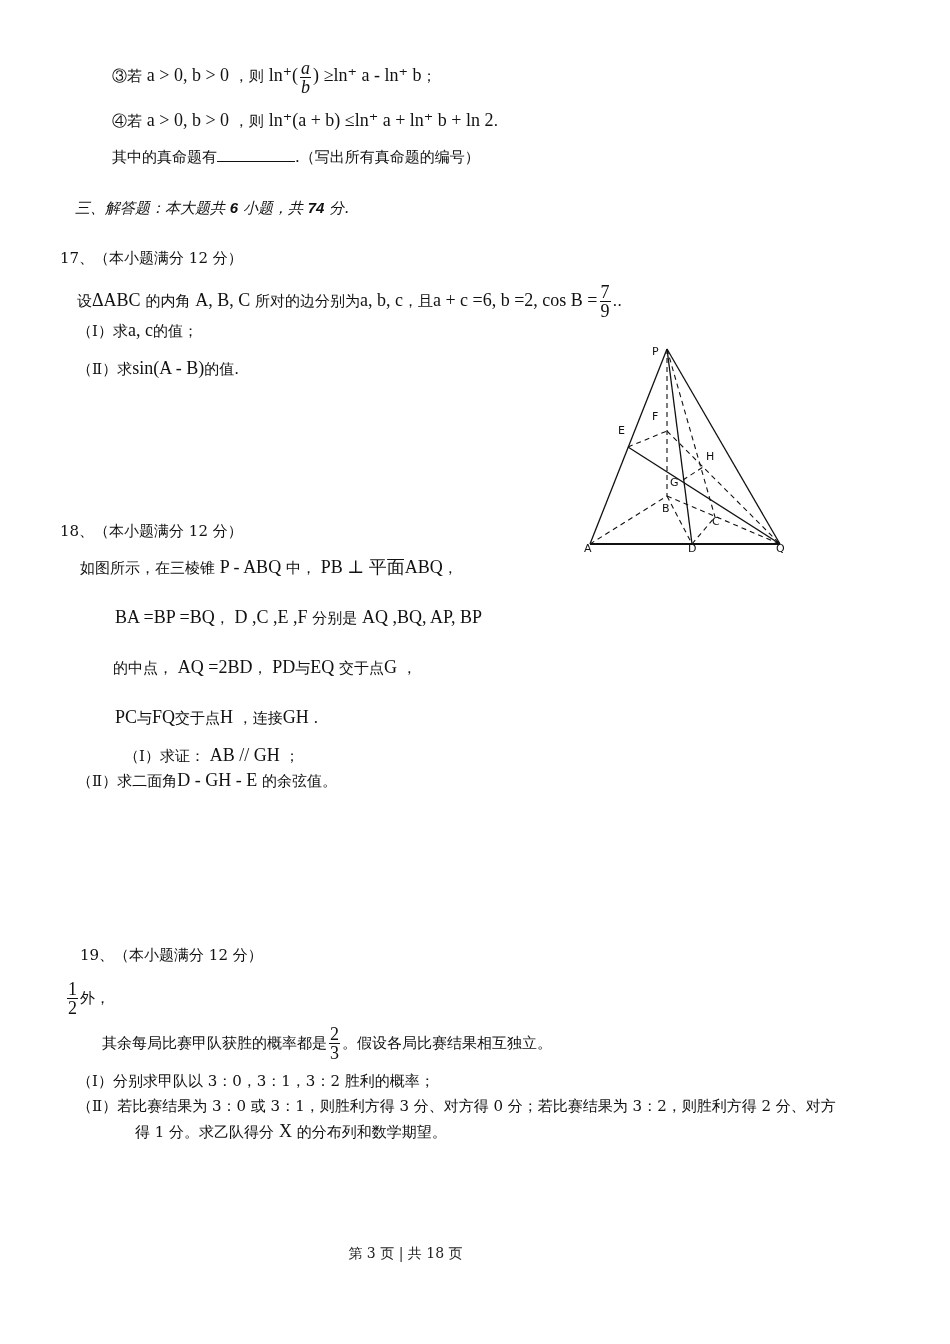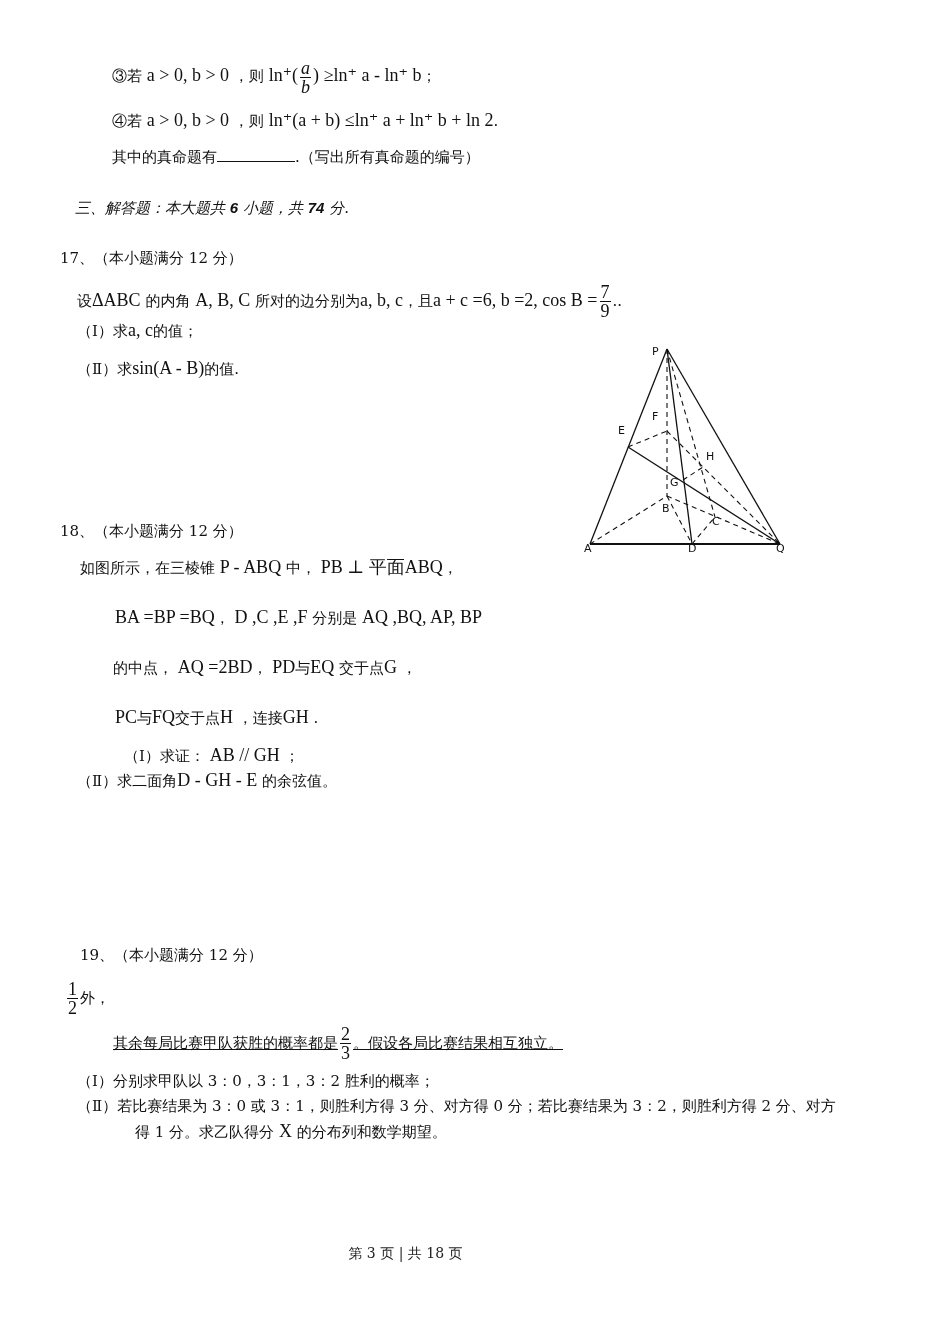--- a/index.html
+++ b/index.html
@@ -134,21 +134,21 @@
   <span>（Ⅱ）求二面角</span><span class="m">D - GH - E</span>
   <span>的余弦值。</span>
 </div>
 
 <div class="line" style="left:80px; top:945px;">
   <span>19、（本小题满分 12 分）</span>
 </div>
 <div class="line" style="left:65px; top:980px; line-height:28px;">
   <span class="frac"><span class="num">1</span><span class="den">2</span></span><span>外，</span>
 </div>
-<div class="line" style="left:113px; top:1025px; line-height:28px;text-decoration:underline;">
+<div class="line" style="left:102px; top:1025px; line-height:28px;">
   <span>其余每局比赛甲队获胜的概率都是</span><span class="frac"><span class="num">2</span><span class="den">3</span></span><span>。假设各局比赛结果相互独立。</span>
 </div>
 <div class="line" style="left:77px; top:1071px;">
   <span>（Ⅰ）分别求甲队以 3：0，3：1，3：2 胜利的概率；</span>
 </div>
 <div class="line" style="left:77px; top:1096px;">
   <span>（Ⅱ）若比赛结果为 3：0 或 3：1，则胜利方得 3 分、对方得 0 分；若比赛结果为 3：2，则胜利方得 2 分、对方</span>
 </div>
 <div class="line" style="left:135px; top:1121px;text-align:right;">
   <span>得 1 分。求乙队得分</span>

